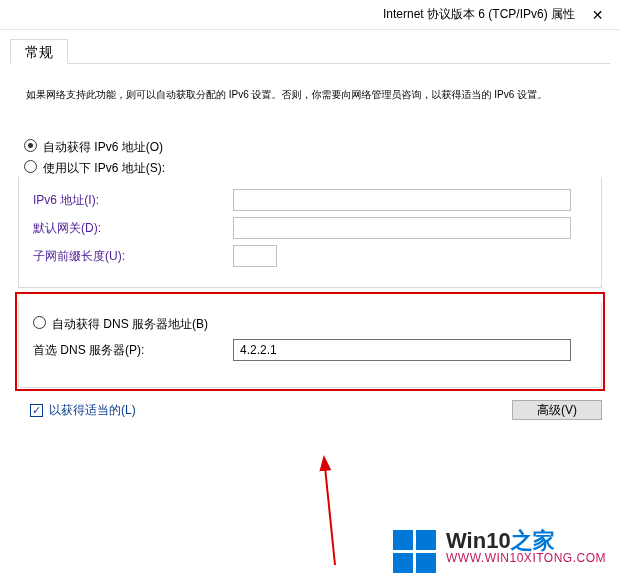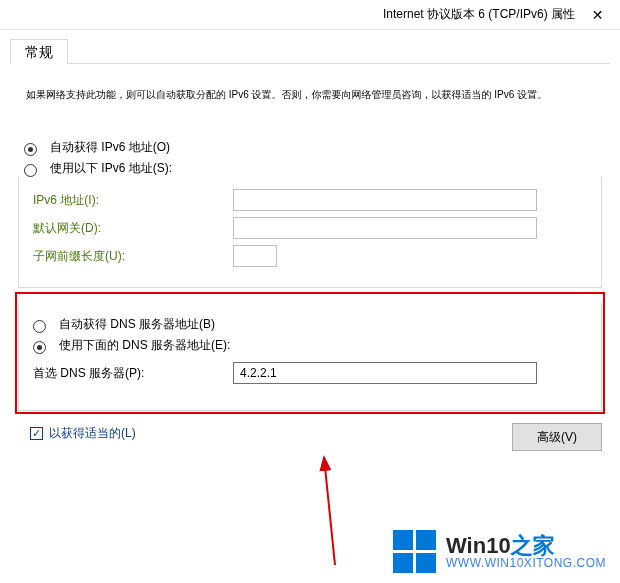--- a/index.html
+++ b/index.html
@@ -54,22 +54,22 @@
     padding: 10px 18px 0 18px;
   }
   .intro {
     font-size: 10px;
     line-height: 1.7;
     margin: 12px 8px 36px 8px;
   }
   
   .radio-row {
     display: flex;
-    align-items: flex-end;
-    gap: 13px;
+    align-items: flex-start;
+    gap: 6px;
     margin: 4px 0 4px 6px;
     font-size: 12px;
   }
   .radio {
     width: 13px; height: 13px;
     border: 1px solid #333;
     border-radius: 50%;
     display: inline-flex;
     align-items: center;
     justify-content: center;
@@ -98,23 +98,23 @@
   }
   .row {
     display: flex;
     align-items: center;
     margin: 6px 0;
   }
   .row-label {
     width: 200px;
     font-size: 12px;
   }
-  .row-label.disabled { color: #4d7c0f; }
+  .row-label.disabled { color: #4c1d95; }
   .txt {
-    width: 304px;
+    width: 338px;
     height: 22px;
     border: 1px solid #707070;
     padding: 2px 6px;
     font-size: 12px;
     background: #fff;
   }
   .txt.small { width: 44px; }
   .txt.disabled {
     background: #fff;
     border-color: #c0c0c0;
@@ -141,49 +141,49 @@
     justify-content: center;
     font-size: 11px;
     color: #0a3d8f;
     line-height: 1;
   }
   .adv-btn {
     position: absolute;
     right: 0;
     top: -2px;
     width: 90px;
-    height: 28px;
+    height: 20px;
     border: 1px solid #adadad;
     background: #e1e1e1;
     font-size: 12px;
     display: flex;
     align-items: center;
     justify-content: center;
     cursor: pointer;
   }
   
   .wm {
     position: absolute;
     right: 14px;
     bottom: 10px;
     display: flex;
-    align-items: center;
+    align-items: flex-start;
     gap: 10px;
   }
   .wm-logo {
     display: grid;
     grid-template-columns: 20px 20px;
     grid-template-rows: 20px 20px;
     gap: 3px;
   }
   .wm-logo div { background: #0078d7; }
   .wm-text { display: flex; flex-direction: column; line-height: 1; }
   .wm-title { font-size: 22px; font-weight: 700; color: #272727; }
   .wm-title .accent { color: #0078d7; }
-  .wm-url { font-size: 12px; color: #3b82f6; letter-spacing: 0.5px; }
+  .wm-url { font-size: 12px; color: #be185d; letter-spacing: 0.5px; }
   
   .arrow-svg { position: absolute; left: 285px; top: 455px; pointer-events: none; }
 </style>
 </head>
 <body>
 
 <div class="titlebar">
   <div class="titlebar-title">Internet 协议版本 6 (TCP/IPv6) 属性</div>
   <div class="close-btn">
     <span>✕</span>
@@ -222,24 +222,20 @@
       <input class="txt small disabled" disabled="" value="" style="">
     </div>
   </div>
 
   <div class="group highlight" style="border-top:none; padding-top:10px; position:relative;">
     <div class="highlight-frame" style="left:-4px; top:-10px; right:-4px; bottom:-4px;"></div>
 
     <div class="radio-row" style="margin-left:0">
       <span class="radio"></span>
       <span>自动获得 DNS 服务器地址(B)</span>
-    </div>
-    <div class="radio-row" style="margin-left:0; margin-bottom:8px;">
-      <span class="radio checked"></span>
-      <span>使用下面的 DNS 服务器地址(E):</span>
     </div>
 
     <div class="row">
       <div class="row-label">首选 DNS 服务器(P):</div>
       <input class="txt" value="4.2.2.1" style="">
     </div>
     <div class="row">
     </div>
   </div>
 

